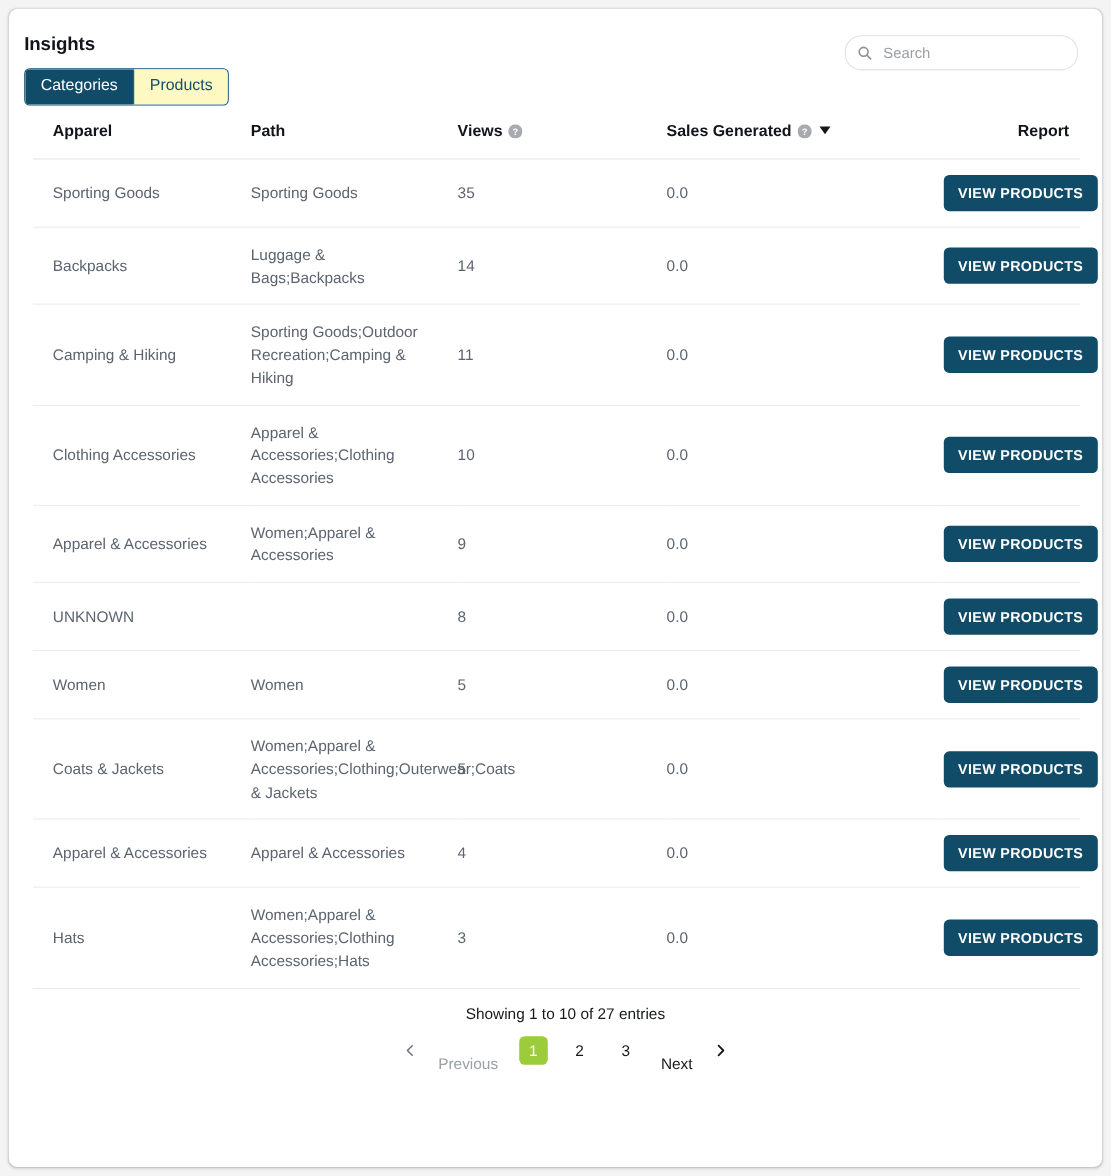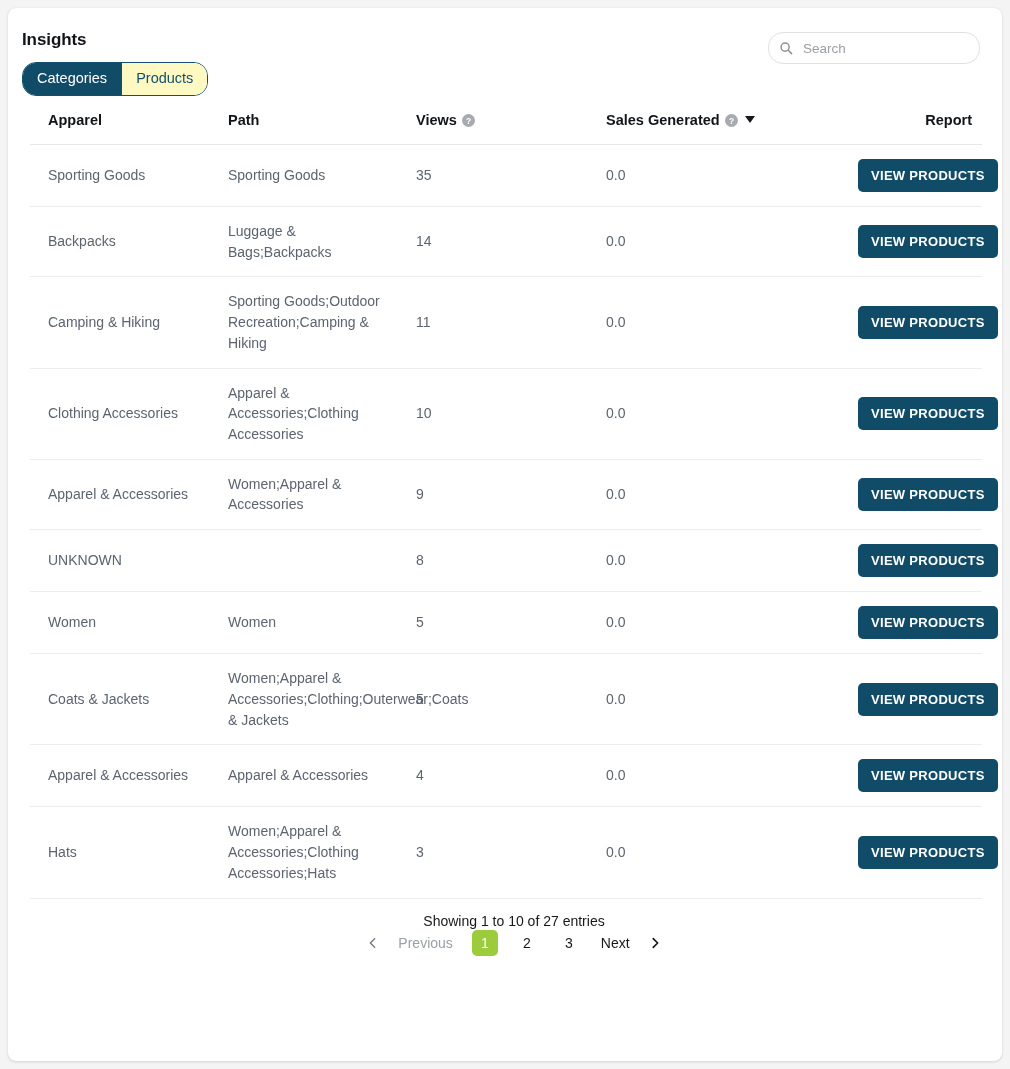--- a/index.html
+++ b/index.html
@@ -33,21 +33,21 @@
   }
   .page-title {
     font-size: 17px;
     font-weight: bold;
     color: #111418;
     margin: 0 0 12px 0;
     letter-spacing: -0.1px;
   }
   .tabs {
     display: inline-flex;
-    border-radius: 14px;
+    border-radius: 5px;
     overflow: hidden;
     border: 1px solid #13506e;
   }
   .tab {
     font-size: 14.5px;
     padding: 8px 14px 9px 14px;
     cursor: pointer;
     background: #fef9c3;
     color: #13506e;
     border: none;
@@ -173,20 +173,21 @@
     color: #6b7280;
     cursor: pointer;
   }
   .pg-chev.dark { color: #16181b; }
   .pg-label {
     font-size: 14px;
     padding: 6px 10px;
     cursor: pointer;
     color: #16181b;
     font-weight: normal;
+    margin-top: 24px;
   }
   .pg-label.disabled { color: #9aa0a6; }
   .pg-num {
     font-size: 14px;
     min-width: 26px;
     height: 26px;
     display: flex;
     align-items: center;
     justify-content: center;
     border-radius: 5px;

